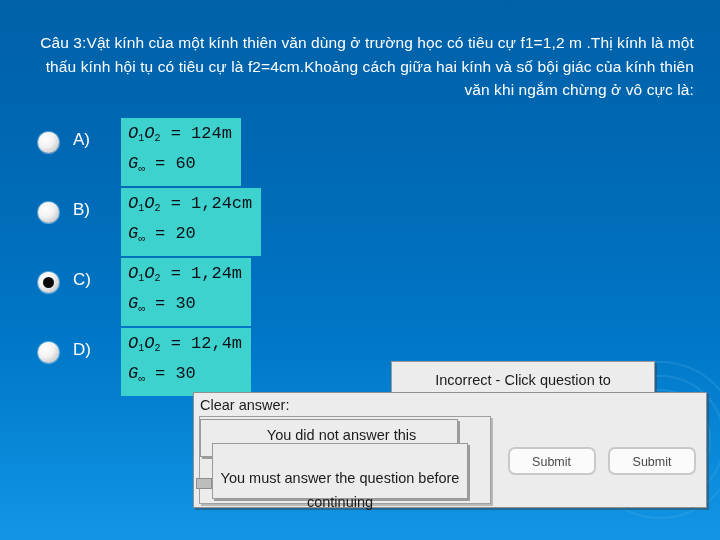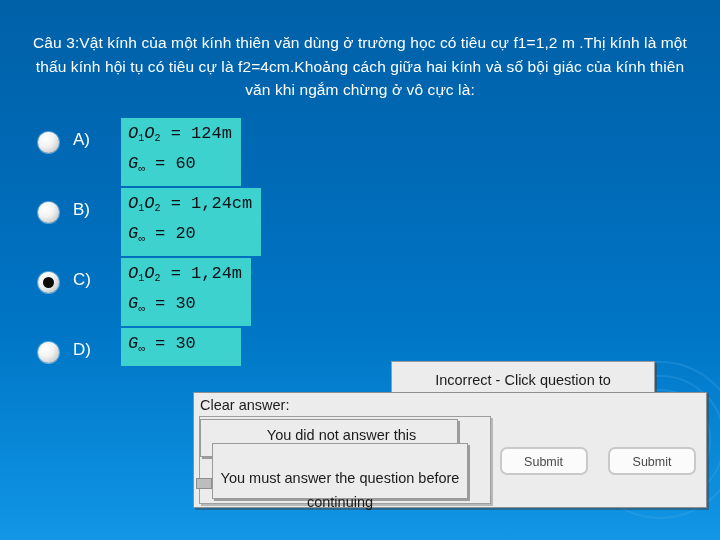--- a/index.html
+++ b/index.html
@@ -31,21 +31,21 @@
     pointer-events: none;
     opacity: 0.55;
   }
 
   
   .question {
     position: absolute;
     left: 26px;
     top: 31px;
     width: 668px;
-    text-align: center;
+    text-align: right;
     color: #ffffff;
     font-size: 15.5px;
     line-height: 23.5px;
     letter-spacing: 0.1px;
   }
 
   
   .choices {
     position: absolute;
     left: 0;
@@ -172,21 +172,21 @@
     display: inline-block;
     width: 88px;
     height: 28px;
     line-height: 26px;
     text-align: center;
     background: #fbfbfb;
     border: 2px solid #c9c9c9;
     border-radius: 7px;
     font-size: 12.5px;
     color: #4a4a4a;
-    margin-left: 16px;
+    margin-left: 8px;
     box-sizing: border-box;
   }
 
   
   #dlg-notanswered {
     left: 200px;
     top: 419px;
     width: 258px;
     height: 38px;
     text-align: center;
@@ -277,20 +277,23 @@
           G<span class="inf">∞</span> <span class="num">=</span> <span class="num">30</span>
         </div>
       </div>
     </div>
 
     <div class="choice-row">
       <span class="radio"></span>
       <span class="choice-letter">D)</span>
       <div class="formula-box">
         <div class="formula-line">
+          O<sub>1</sub>O<sub>2</sub> <span class="num">=</span> <span class="num">12,4m</span>
+        </div>
+        <div class="formula-line">
           G<span class="inf">∞</span> <span class="num">=</span> <span class="num">30</span>
         </div>
       </div>
     </div>
 
   </div>
 
   <div class="dlg" id="dlg-incorrect">
     <span>Incorrect - Click question to</span>
   </div>

